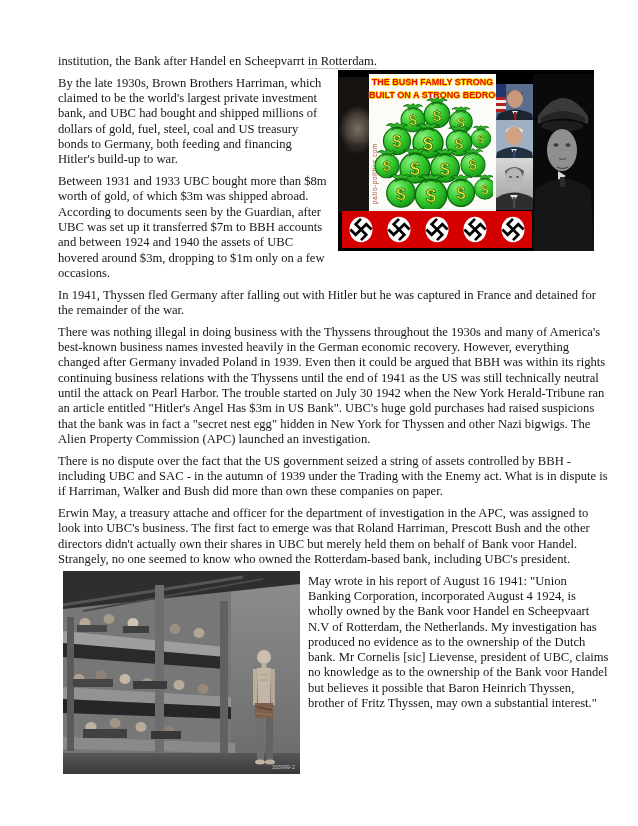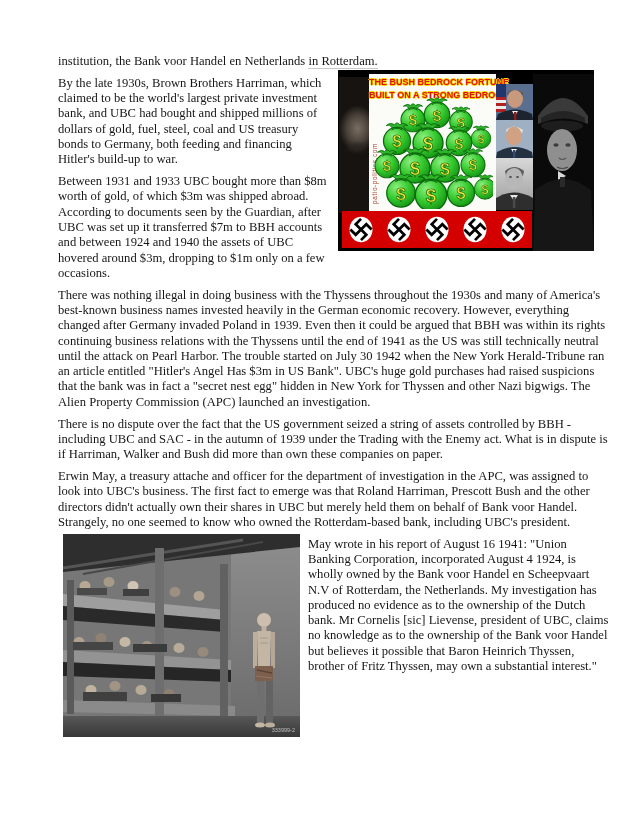--- a/index.html
+++ b/index.html
@@ -74,27 +74,27 @@
     float:left;
     margin:-3px 8px 4px 5px;
     width:237px;height:203px;
   }
 </style>
 </head>
 <body>
 
 <div class="page">
 
-  <p><span>institution, the Bank voor Handel en Netherlands </span><span class="link-underline">in Rotterdam.</span></p>
+  <p><span>institution, the Bank after Handel en Scheepvarrt </span><span class="link-underline">in Rotterdam.</span></p>
 
   <div class="collage">
     <div class="hitler"></div>
 
     <div class="panel">
-      <div class="panel-title">THE BUSH BEDROCK FORTUNE</div>
+      <div class="panel-title">THE BUSH FAMILY STRONG</div>
       <div class="panel-title">BUILT ON A STRONG BEDROCK</div>
       <div class="watermark">patio-politics.com</div>
 
       <svg class="bags" width="120" height="112" viewBox="0 0 120 112">
         <defs>
           <radialGradient id="gg" cx="35%" cy="30%" r="75%">
             <stop offset="0%" stop-color="#8bee7f"></stop>
             <stop offset="55%" stop-color="#35c92e"></stop>
             <stop offset="100%" stop-color="#149414"></stop>
           </radialGradient>
@@ -197,20 +197,21 @@
         <use href="#flag" transform="translate(57,18.5)"></use>
         <use href="#flag" transform="translate(95,18.5)"></use>
         <use href="#flag" transform="translate(133,18.5)"></use>
         <use href="#flag" transform="translate(171,18.5)"></use>
       </svg>
     </div>
   </div>
 
   <p>By the late 1930s, Brown Brothers Harriman, which claimed to be the world's largest private investment bank, and UBC had bought and shipped millions of dollars of gold, fuel, steel, coal and US treasury bonds to Germany, both feeding and financing Hitler's build-up to war.</p>
   <p>Between 1931 and 1933 UBC bought more than $8m worth of gold, of which $3m was shipped abroad. According to documents seen by the Guardian, after UBC was set up it transferred $7m to BBH accounts and between 1924 and 1940 the assets of UBC hovered around $3m, dropping to $1m only on a few occasions.</p>
+  <p>In 1941, Thyssen fled Germany after falling out with Hitler but he was captured in France and detained for the remainder of the war.</p>
   <p>There was nothing illegal in doing business with the Thyssens throughout the 1930s and many of America's best-known business names invested heavily in the German economic recovery. However, everything changed after Germany invaded Poland in 1939. Even then it could be argued that BBH was within its rights continuing business relations with the Thyssens until the end of 1941 as the US was still technically neutral until the attack on Pearl Harbor. The trouble started on July 30 1942 when the New York Herald-Tribune ran an article entitled "Hitler's Angel Has $3m in US Bank". UBC's huge gold purchases had raised suspicions that the bank was in fact a "secret nest egg" hidden in New York for Thyssen and other Nazi bigwigs. The Alien Property Commission (APC) launched an investigation.</p>
   <p>There is no dispute over the fact that the US government seized a string of assets controlled by BBH - including UBC and SAC - in the autumn of 1939 under the Trading with the Enemy act. What is in dispute is if Harriman, Walker and Bush did more than own these companies on paper.</p>
   <p>Erwin May, a treasury attache and officer for the department of investigation in the APC, was assigned to look into UBC's business. The first fact to emerge was that Roland Harriman, Prescott Bush and the other directors didn't actually own their shares in UBC but merely held them on behalf of Bank voor Handel. Strangely, no one seemed to know who owned the Rotterdam-based bank, including UBC's president.</p>
 
   <svg class="camp" viewBox="0 0 237 203">
     <defs>
       <linearGradient id="wallg" x1="0" y1="0" x2="0" y2="1">
         <stop offset="0%" stop-color="#8e8e8e"></stop>
           <stop offset="100%" stop-color="#6a6a6a"></stop>
       </linearGradient>

